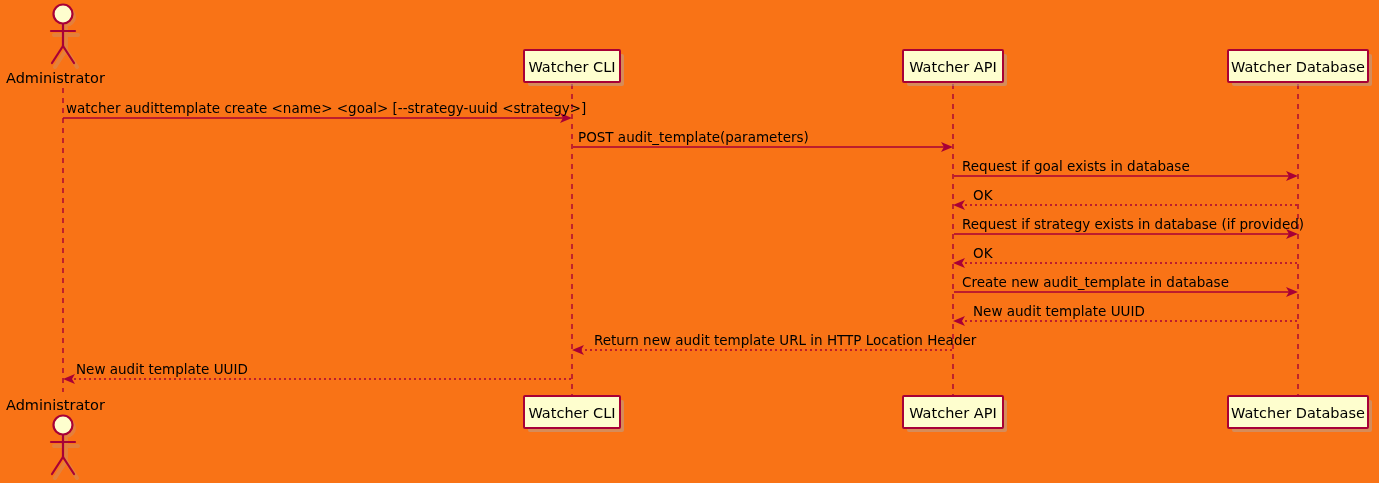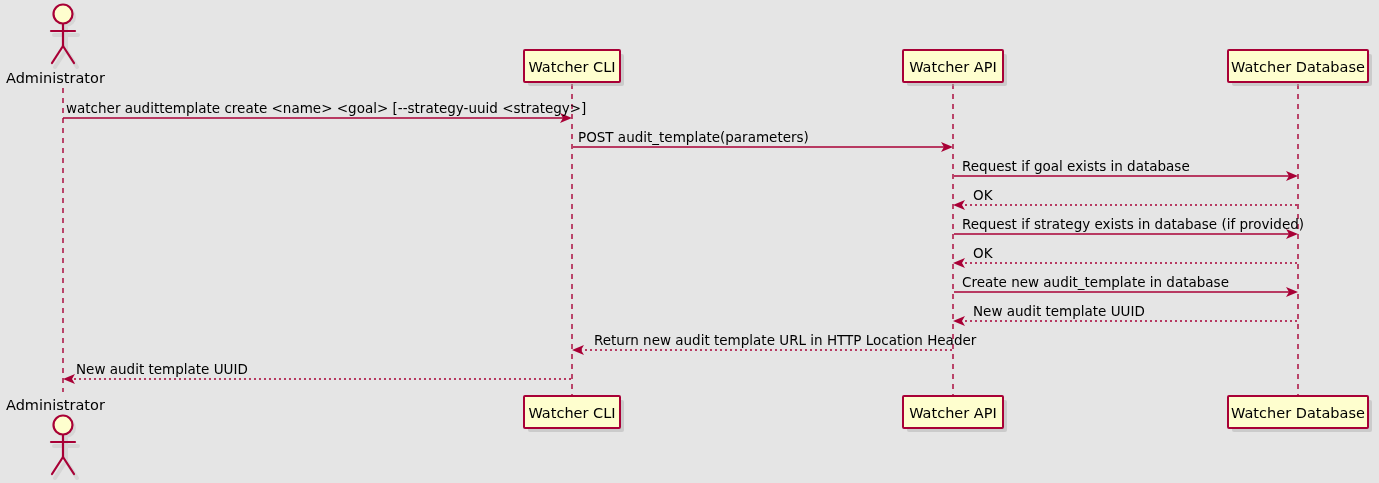--- a/index.html
+++ b/index.html
@@ -7,21 +7,21 @@
     padding: 0;
     background: #FFFFFF;
   }
   body {
     font-family: "DejaVu Sans", sans-serif;
   }
   #diagram-root {
     position: relative;
     width: 1379px;
     height: 483px;
-    background: #e5e5e5;
+    background: #f97316;
     overflow: hidden;
   }
   #diagram-svg {
     position: absolute;
     left: 0;
     top: 0;
     width: 1379px;
     height: 483px;
   }
   .lifeline {

